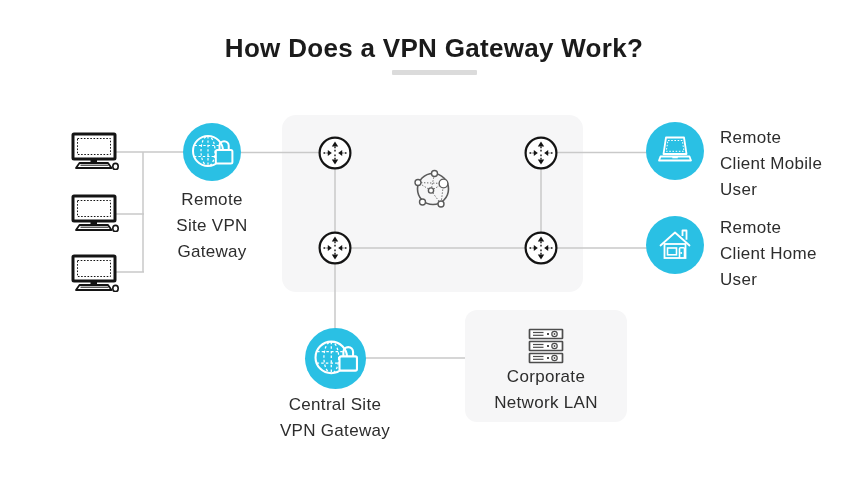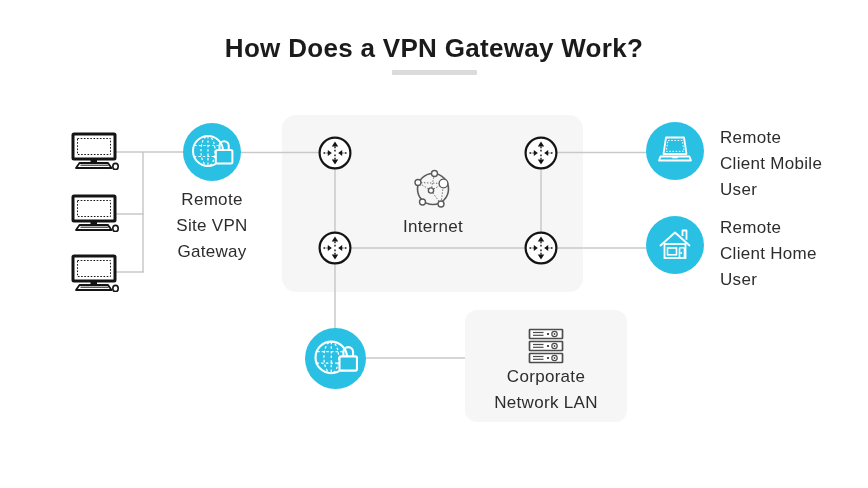--- a/index.html
+++ b/index.html
@@ -225,23 +225,24 @@
     <g fill="#4d4d4d">
       <circle cx="27.5" cy="7" r="0.9"></circle>
         <circle cx="27.5" cy="19" r="0.9"></circle>
         <circle cx="27.5" cy="31" r="0.9"></circle>
     </g>
   </svg>
 
   <div class="label center lbl-remote-site">Remote
 Site VPN
 Gateway</div>
-  <div class="label center lbl-internet">Internet</div>
   <div class="label lbl-mobile">Remote
 Client Mobile
 User</div>
   <div class="label lbl-home">Remote
 Client Home
 User</div>
+  <div class="label center lbl-central">Central Site
+VPN Gateway</div>
   <div class="label center lbl-corporate">Corporate
 Network LAN</div>
 
 </div>
 
 </body></html>

